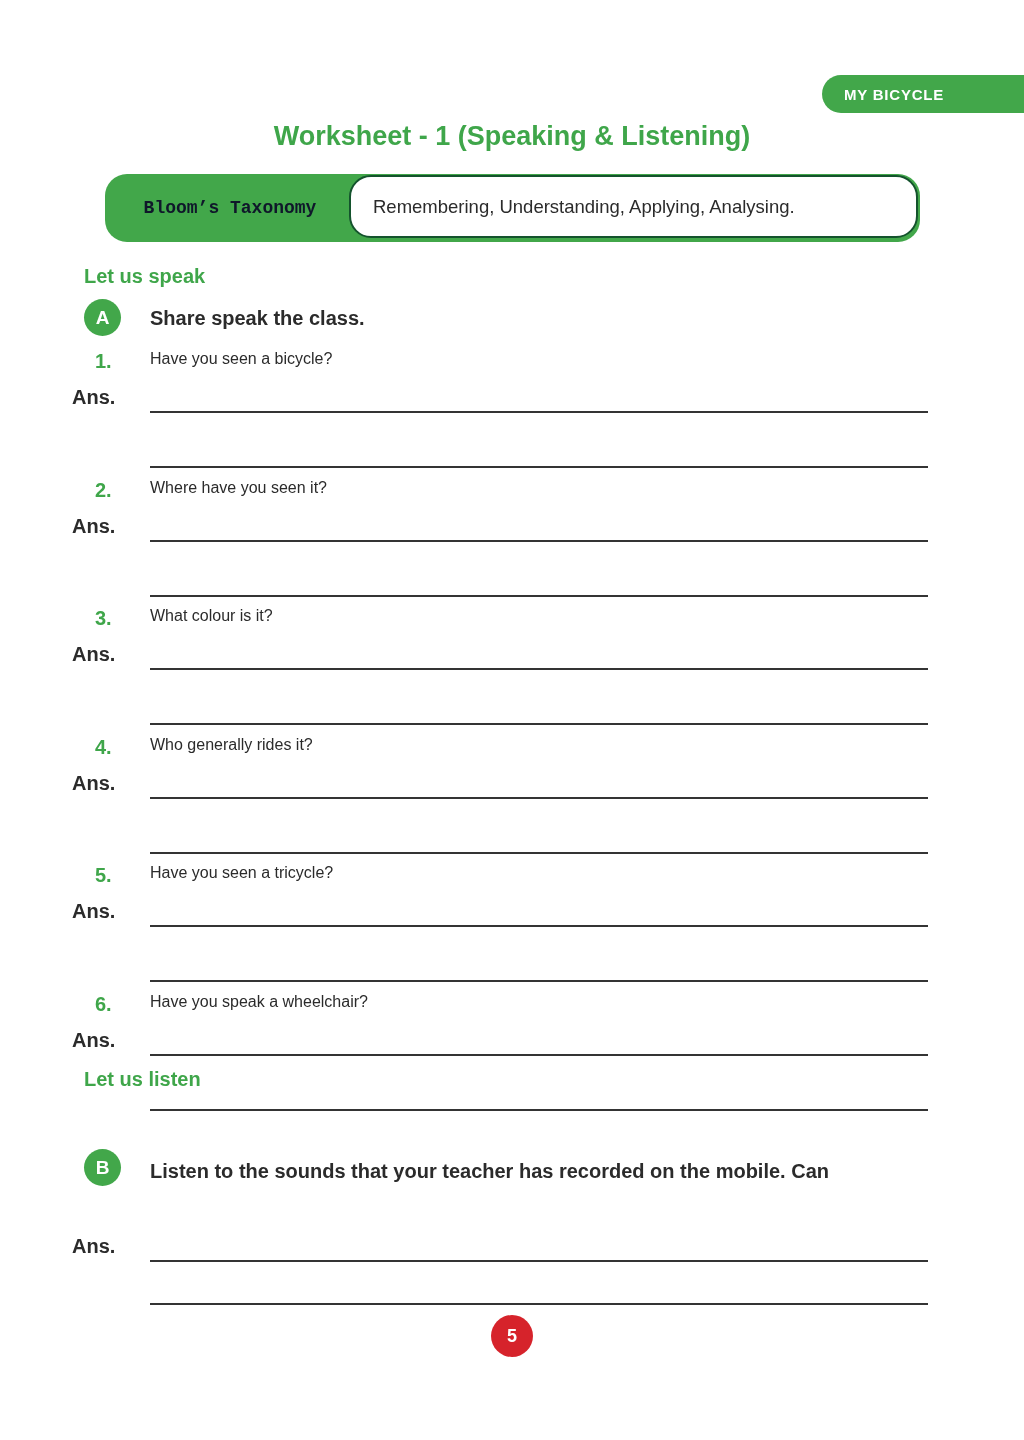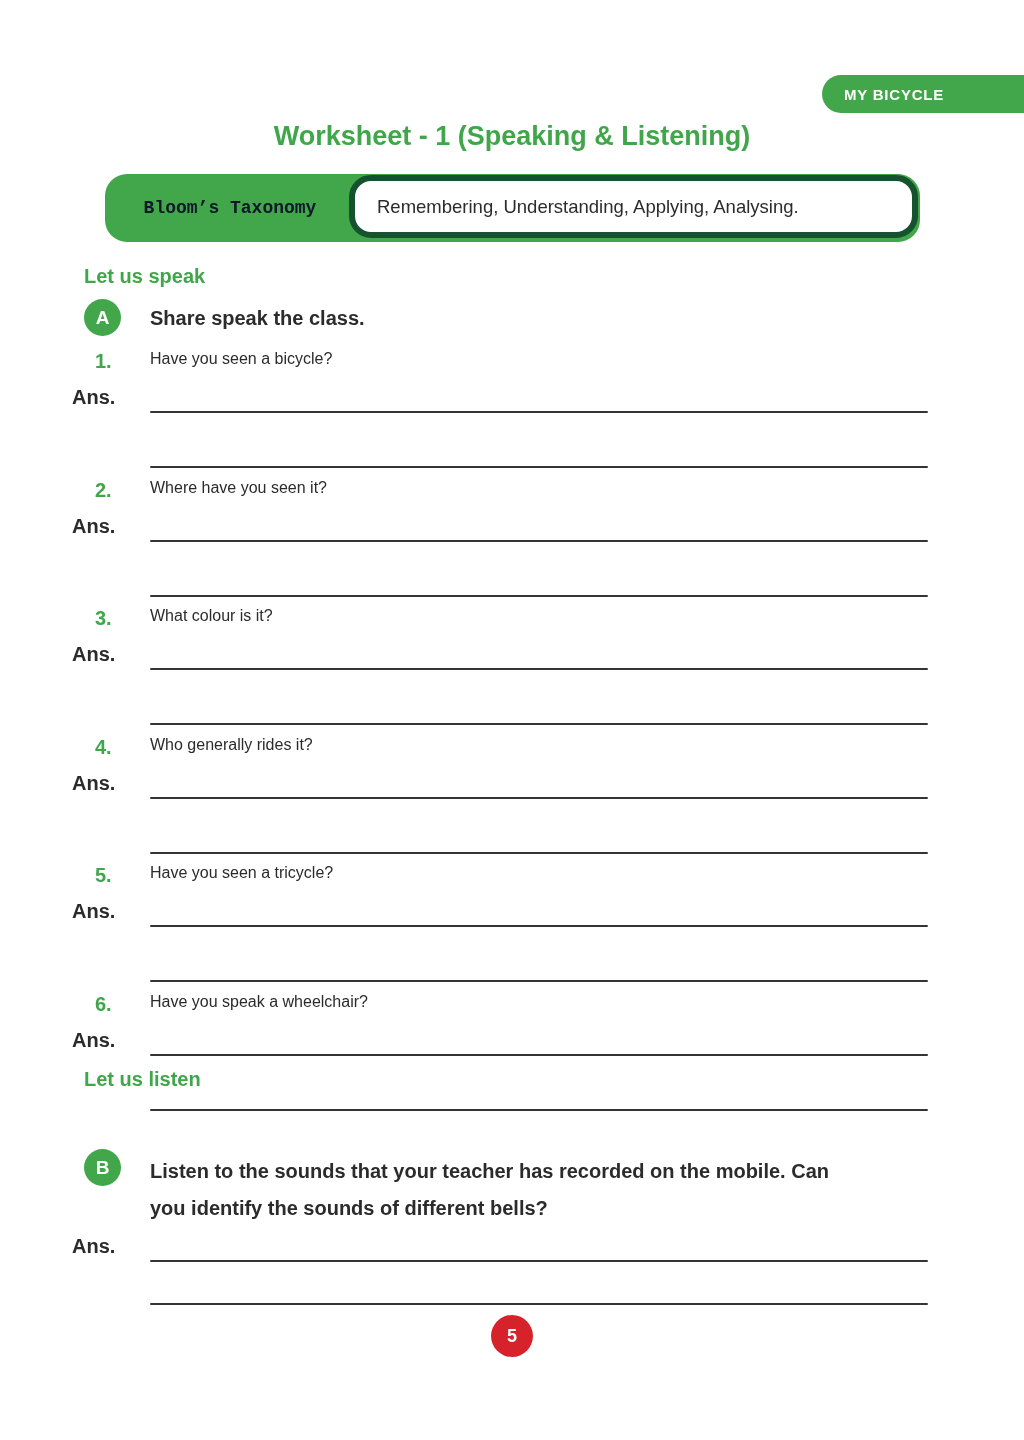--- a/index.html
+++ b/index.html
@@ -1,15 +1,15 @@
 <!DOCTYPE html>
 <html><head>
 <meta charset="utf-8">
 <style>
-  * { margin: 0; padding: 0; box-sizing: border-box; border-radius: 30px; }
+  * { margin: 0; padding: 0; box-sizing: border-box; }
   html, body { background: #ffffff; }
   .sheet {
     position: relative;
     width: 1024px;
     height: 1440px;
     background: #ffffff;
     font-family: "Liberation Sans", sans-serif;
     color: #2b2b2b;
     overflow: hidden;
   }
@@ -52,21 +52,21 @@
     display: flex; align-items: center; justify-content: center;
     color: #0f172a;
     font-size: 18px;
     font-weight: bold;
     font-family: Liberation Mono, monospace;
   }
   .bloom-content {
     position: absolute;
     left: 244px; right: 2px; top: 1px; bottom: 4px;
     background: #ffffff;
-    border: 6px solid #14532d;
+    border: 2px solid #14532d;
     border-radius: 22px;
     display: flex; align-items: center;
     padding-left: 22px;
     font-size: 18.5px;
     color: #2b2b2b;
   }
   
   .section-heading {
     position: absolute;
     left: 84px;
@@ -218,21 +218,20 @@
       <div class="ans-line2"></div>
     </div>
   </div>
 
   <div class="section-heading" id="heading-listen">Let us listen</div>
 
   <div class="part-row" id="part-b">
     <div class="badge">B</div>
     <div class="part-text">
       <div>Listen to the sounds that your teacher has recorded on the mobile. Can</div>
-      <div>you identify the sounds of different bells?</div>
     </div>
   </div>
 
   <div id="ans-b">
     <span class="ans-label">Ans.</span>
     <div class="ans-line1"></div>
     <div class="ans-line2"></div>
   </div>
 
   <div class="page-number">5</div>

